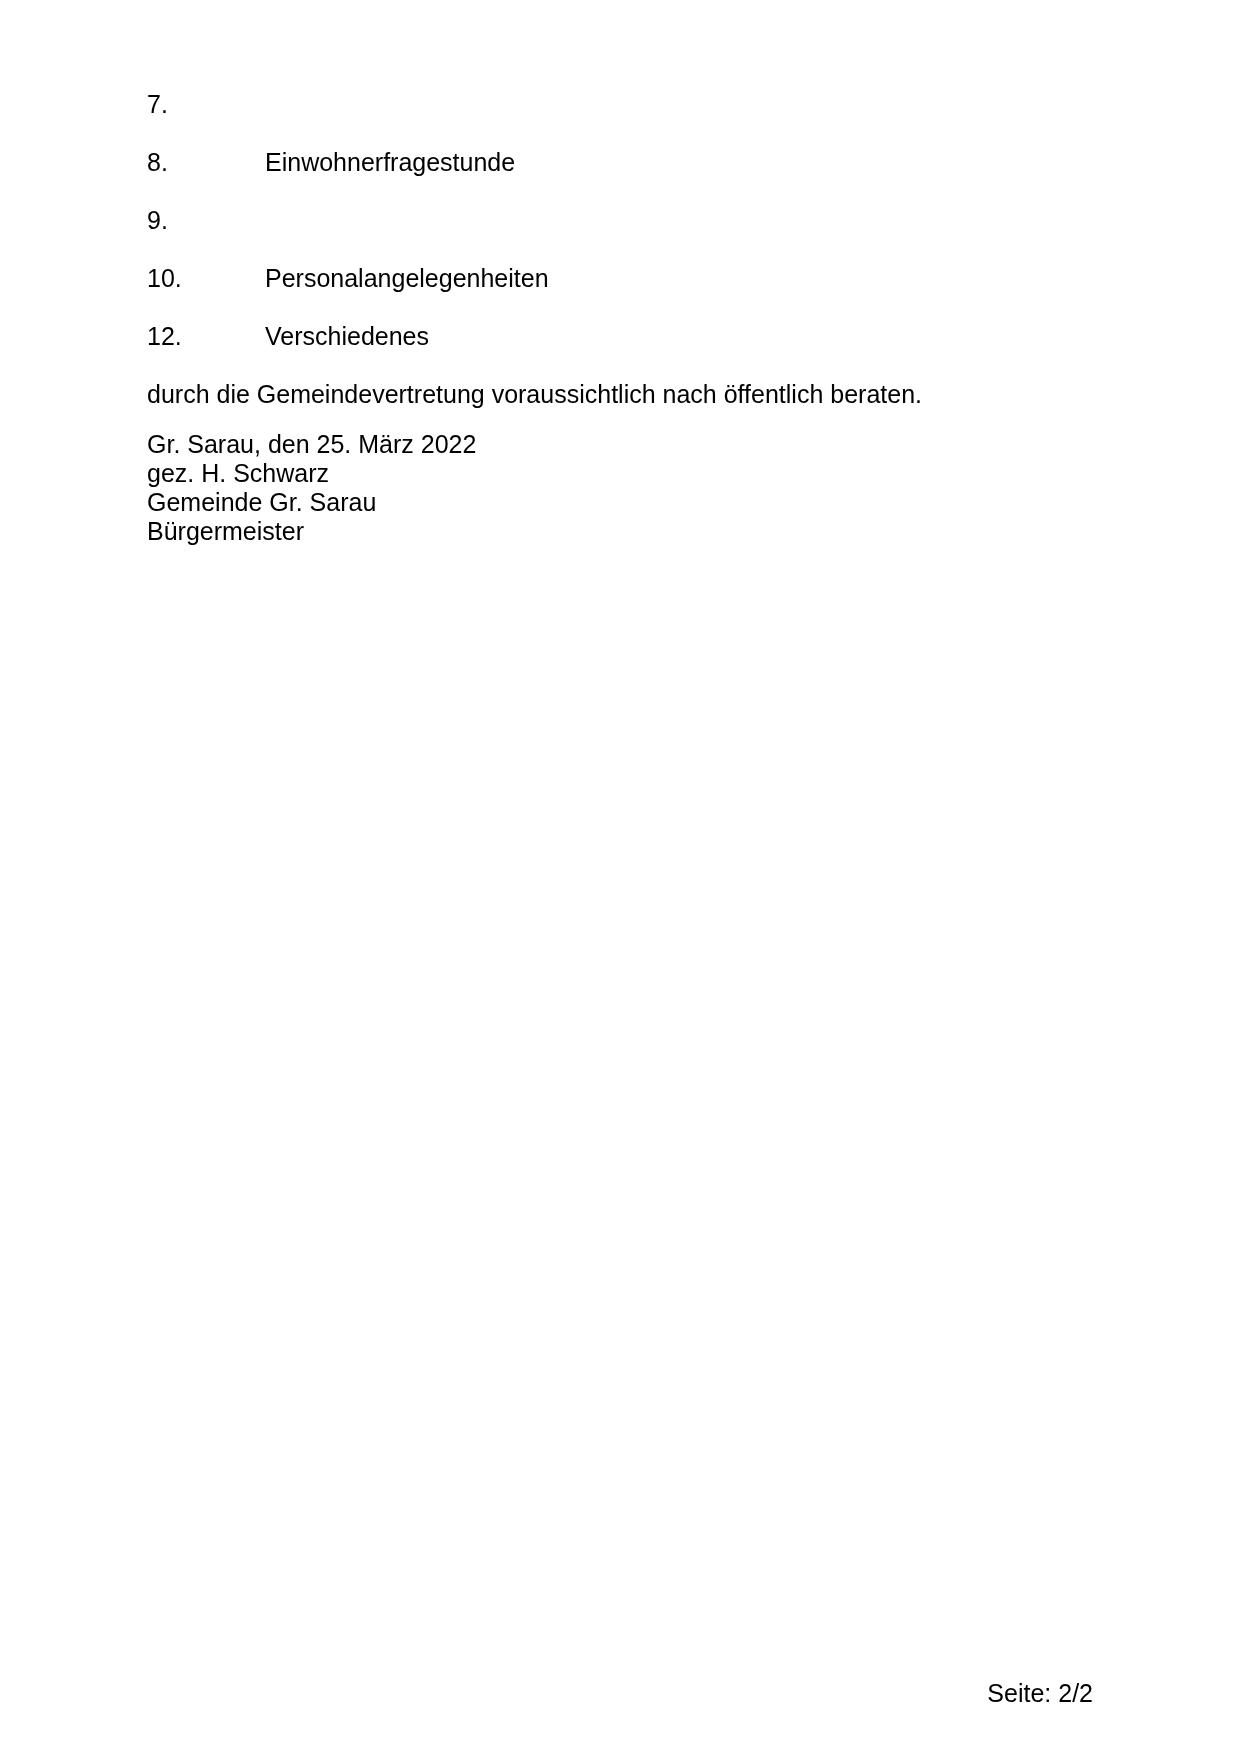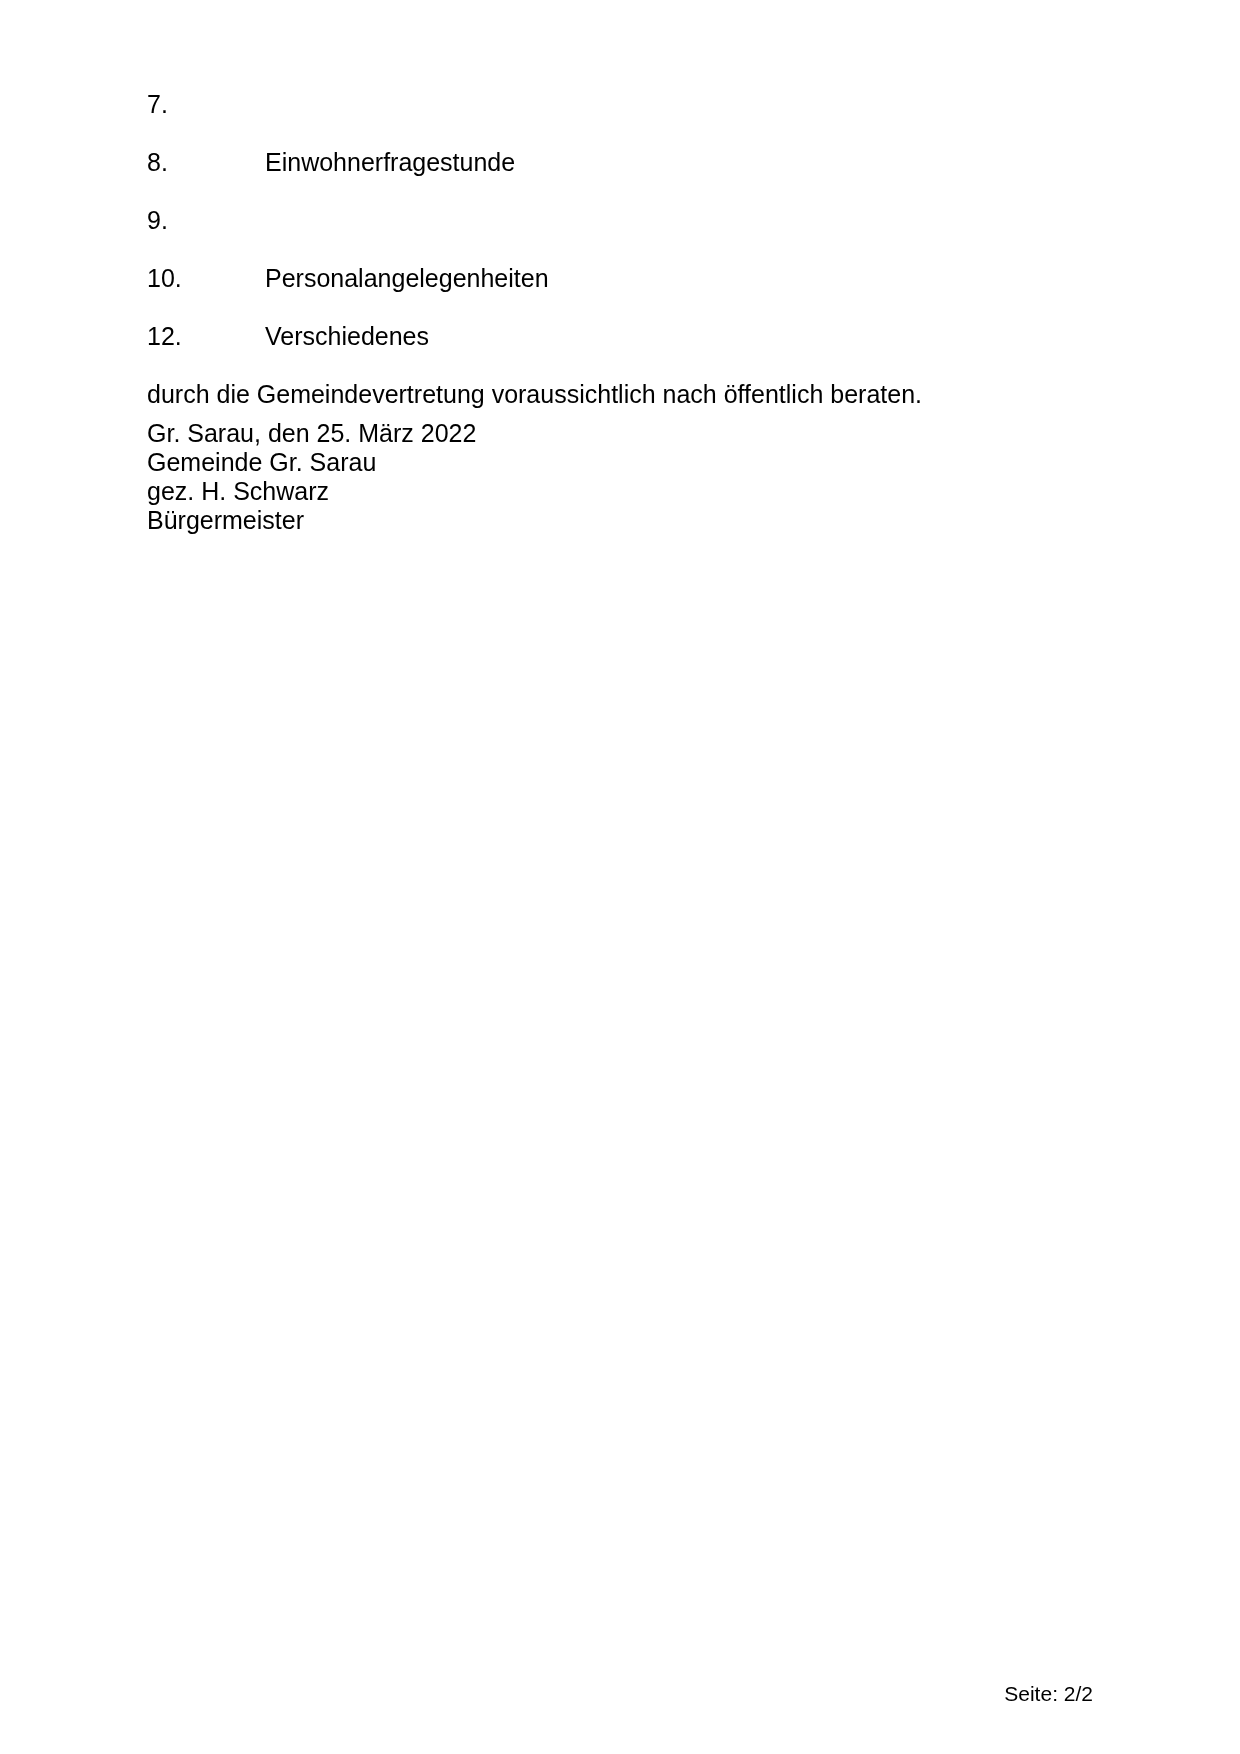--- a/index.html
+++ b/index.html
@@ -34,27 +34,27 @@
     white-space: pre-line;
   }
   .note-line1 {
     text-align: justify;
     text-align-last: justify;
   }
   .note-line2 {
     text-align: left;
   }
   .signature {
-    margin-top: 10px;
+    margin-top: 21px;
   }
   .page-footer {
     position: absolute;
     right: 147px;
     top: 1681px;
-    font-size: 21px;
+    font-size: 25px;
     line-height: 25px;
   }
 </style>
 </head>
 <body>
 
 <div class="page">
   <div class="content">
 
     <div class="agenda-item">
@@ -80,21 +80,21 @@
       <div class="agenda-number">12.</div>
       <div class="agenda-text">Verschiedenes</div>
     </div>
 
     <div class="note">
       <div class="note-line2">durch die Gemeindevertretung voraussichtlich nach öffentlich beraten.</div>
     </div>
 
     <div class="signature">
       <div>Gr. Sarau, den 25. März 2022</div>
+      <div>gez. H. Schwarz</div>
       <div>Gemeinde Gr. Sarau</div>
-      <div>gez. H. Schwarz</div>
       <div>Bürgermeister</div>
     </div>
 
   </div>
 
   <div class="page-footer">Seite: 2/2</div>
 </div>
 
 </body></html>

